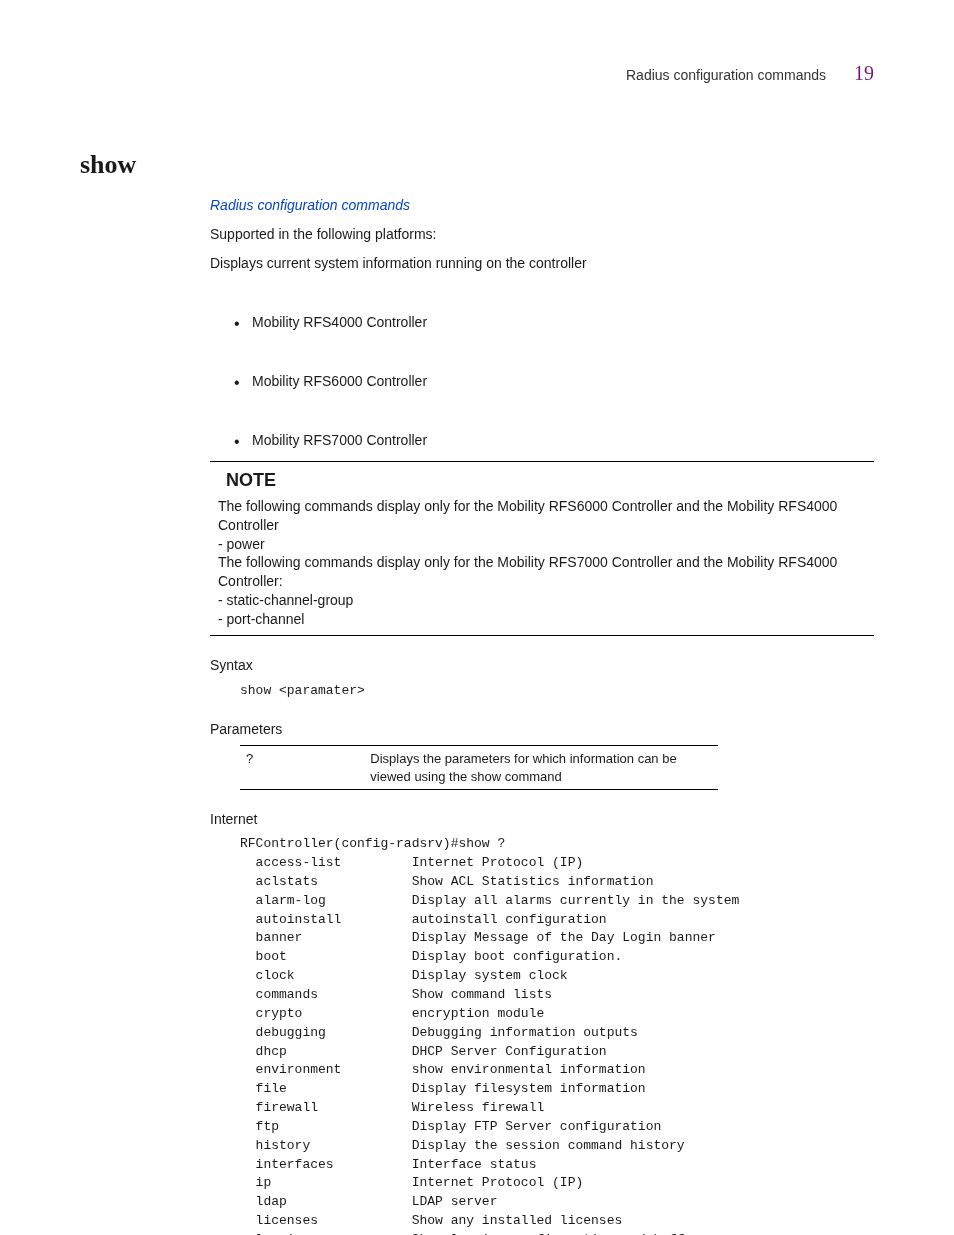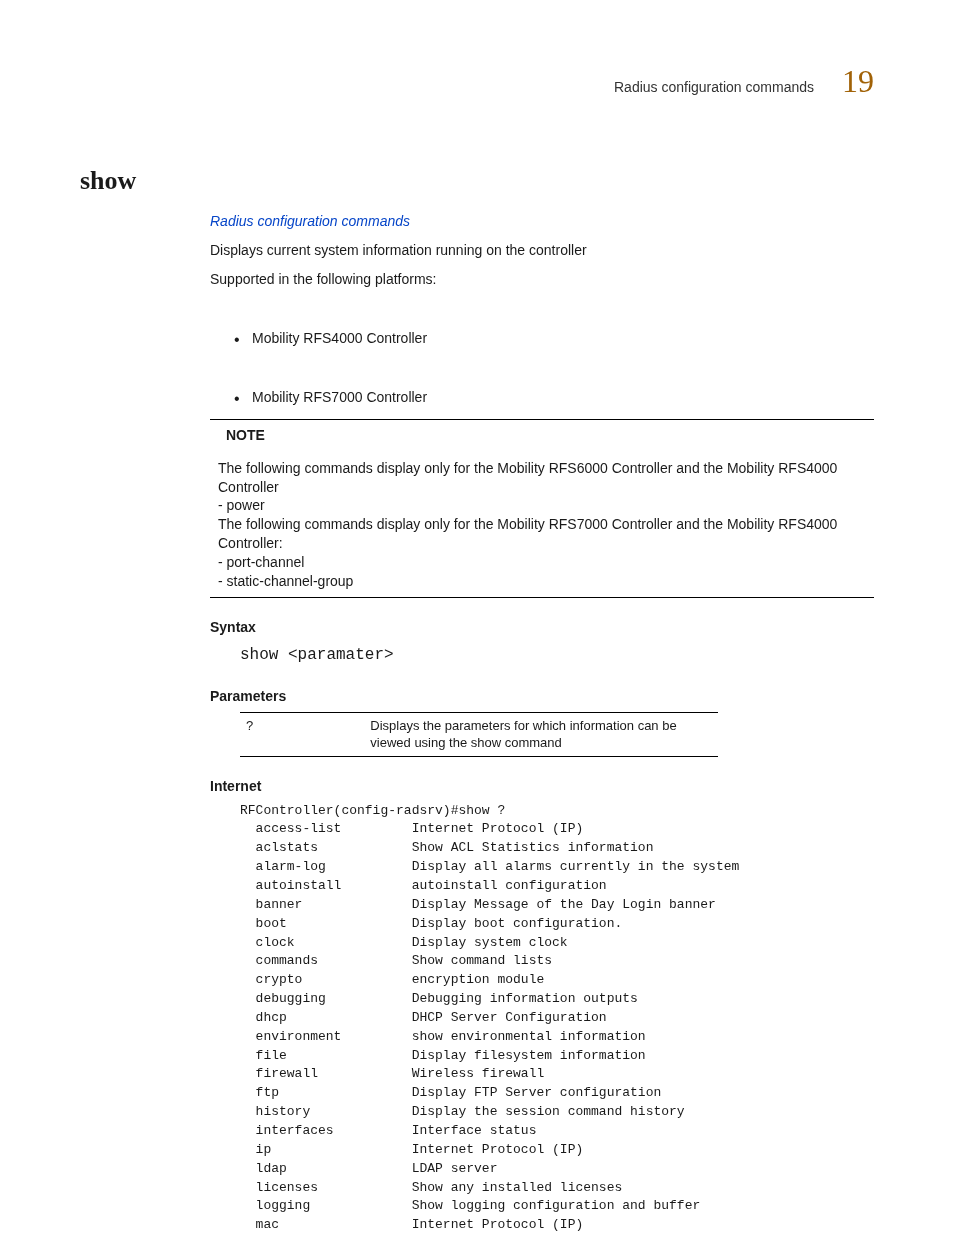--- a/index.html
+++ b/index.html
@@ -18,23 +18,23 @@
       align-items: baseline;
       gap: 28px;
       margin-bottom: 60px;
     }
     .header-text {
       font-size: 14px;
       color: #333;
     }
     .chapter-num {
       font-family: Georgia, 'Times New Roman', serif;
-      font-size: 32px;
+      font-size: 20px;
       font-weight: normal;
-      color: #a16207;
+      color: #701a75;
     }
     .content {
       margin-left: 130px;
     }
     h1.section-title {
       font-family: Georgia, 'Times New Roman', serif;
       font-size: 26px;
       font-weight: bold;
       margin: 0 0 14px 0;
       margin-left: -130px;
@@ -62,35 +62,35 @@
       left: 0;
       font-size: 16px;
     }
     .rule {
       border-top: 1.5px solid #000;
       margin: 6px 0;
     }
     .note-label {
       font-weight: bold;
       font-family: Arial, sans-serif;
-      font-size: 14px;
-      margin: 4px 0 14px 0;
+      font-size: 18px;
+      margin: 4px 0 4px 0;
       padding-left: 16px;
     }
     .note-body { line-height: 1.35; margin-left: 8px; }
     .sub-head {
-      font-weight: bold;
+      font-weight: normal;
       font-family: Arial, sans-serif;
       font-size: 14px;
       margin-top: 20px;
       margin-bottom: 6px;
     }
     pre.code {
       font-family: "Courier New", Courier, monospace;
-      font-size: 16px;
+      font-size: 13px;
       margin: 0 0 0 30px;
       white-space: pre;
       line-height: 1.5;
     }
     table.params {
       border-collapse: collapse;
       width: 72%;
       margin-left: 30px;
       font-size: 13px;
     }
@@ -118,37 +118,38 @@
   <span class="header-text">Radius configuration commands</span>
   <span class="chapter-num">19</span>
 </div>
 
 <div class="content">
 
   <h1 class="section-title">show</h1>
 
   <p><span class="xref">Radius configuration commands</span></p>
 
+  <p>Supported in the following platforms:</p>
+
   <p>Displays current system information running on the controller</p>
-
-  <p>Supported in the following platforms:</p>
 
   <ul class="bullets">
     <li>Mobility RFS4000 Controller</li>
+    <li>Mobility RFS6000 Controller</li>
     <li>Mobility RFS7000 Controller</li>
   </ul>
 
   <div class="rule"></div>
   <div class="note-label">NOTE</div>
   <div class="note-body">
     <div>The following commands display only for the Mobility RFS6000 Controller and the Mobility RFS4000 Controller</div>
     <div>- power</div>
     <div>The following commands display only for the Mobility RFS7000 Controller and the Mobility RFS4000 Controller:</div>
+    <div>- static-channel-group</div>
     <div>- port-channel</div>
-    <div>- static-channel-group</div>
   </div>
   <div class="rule"></div>
 
   <div class="sub-head">Syntax</div>
   <pre class="code">show &lt;paramater&gt;</pre>
 
   <div class="sub-head">Parameters</div>
   <table class="params">
     <tbody>
         <tr class="top bottom">

